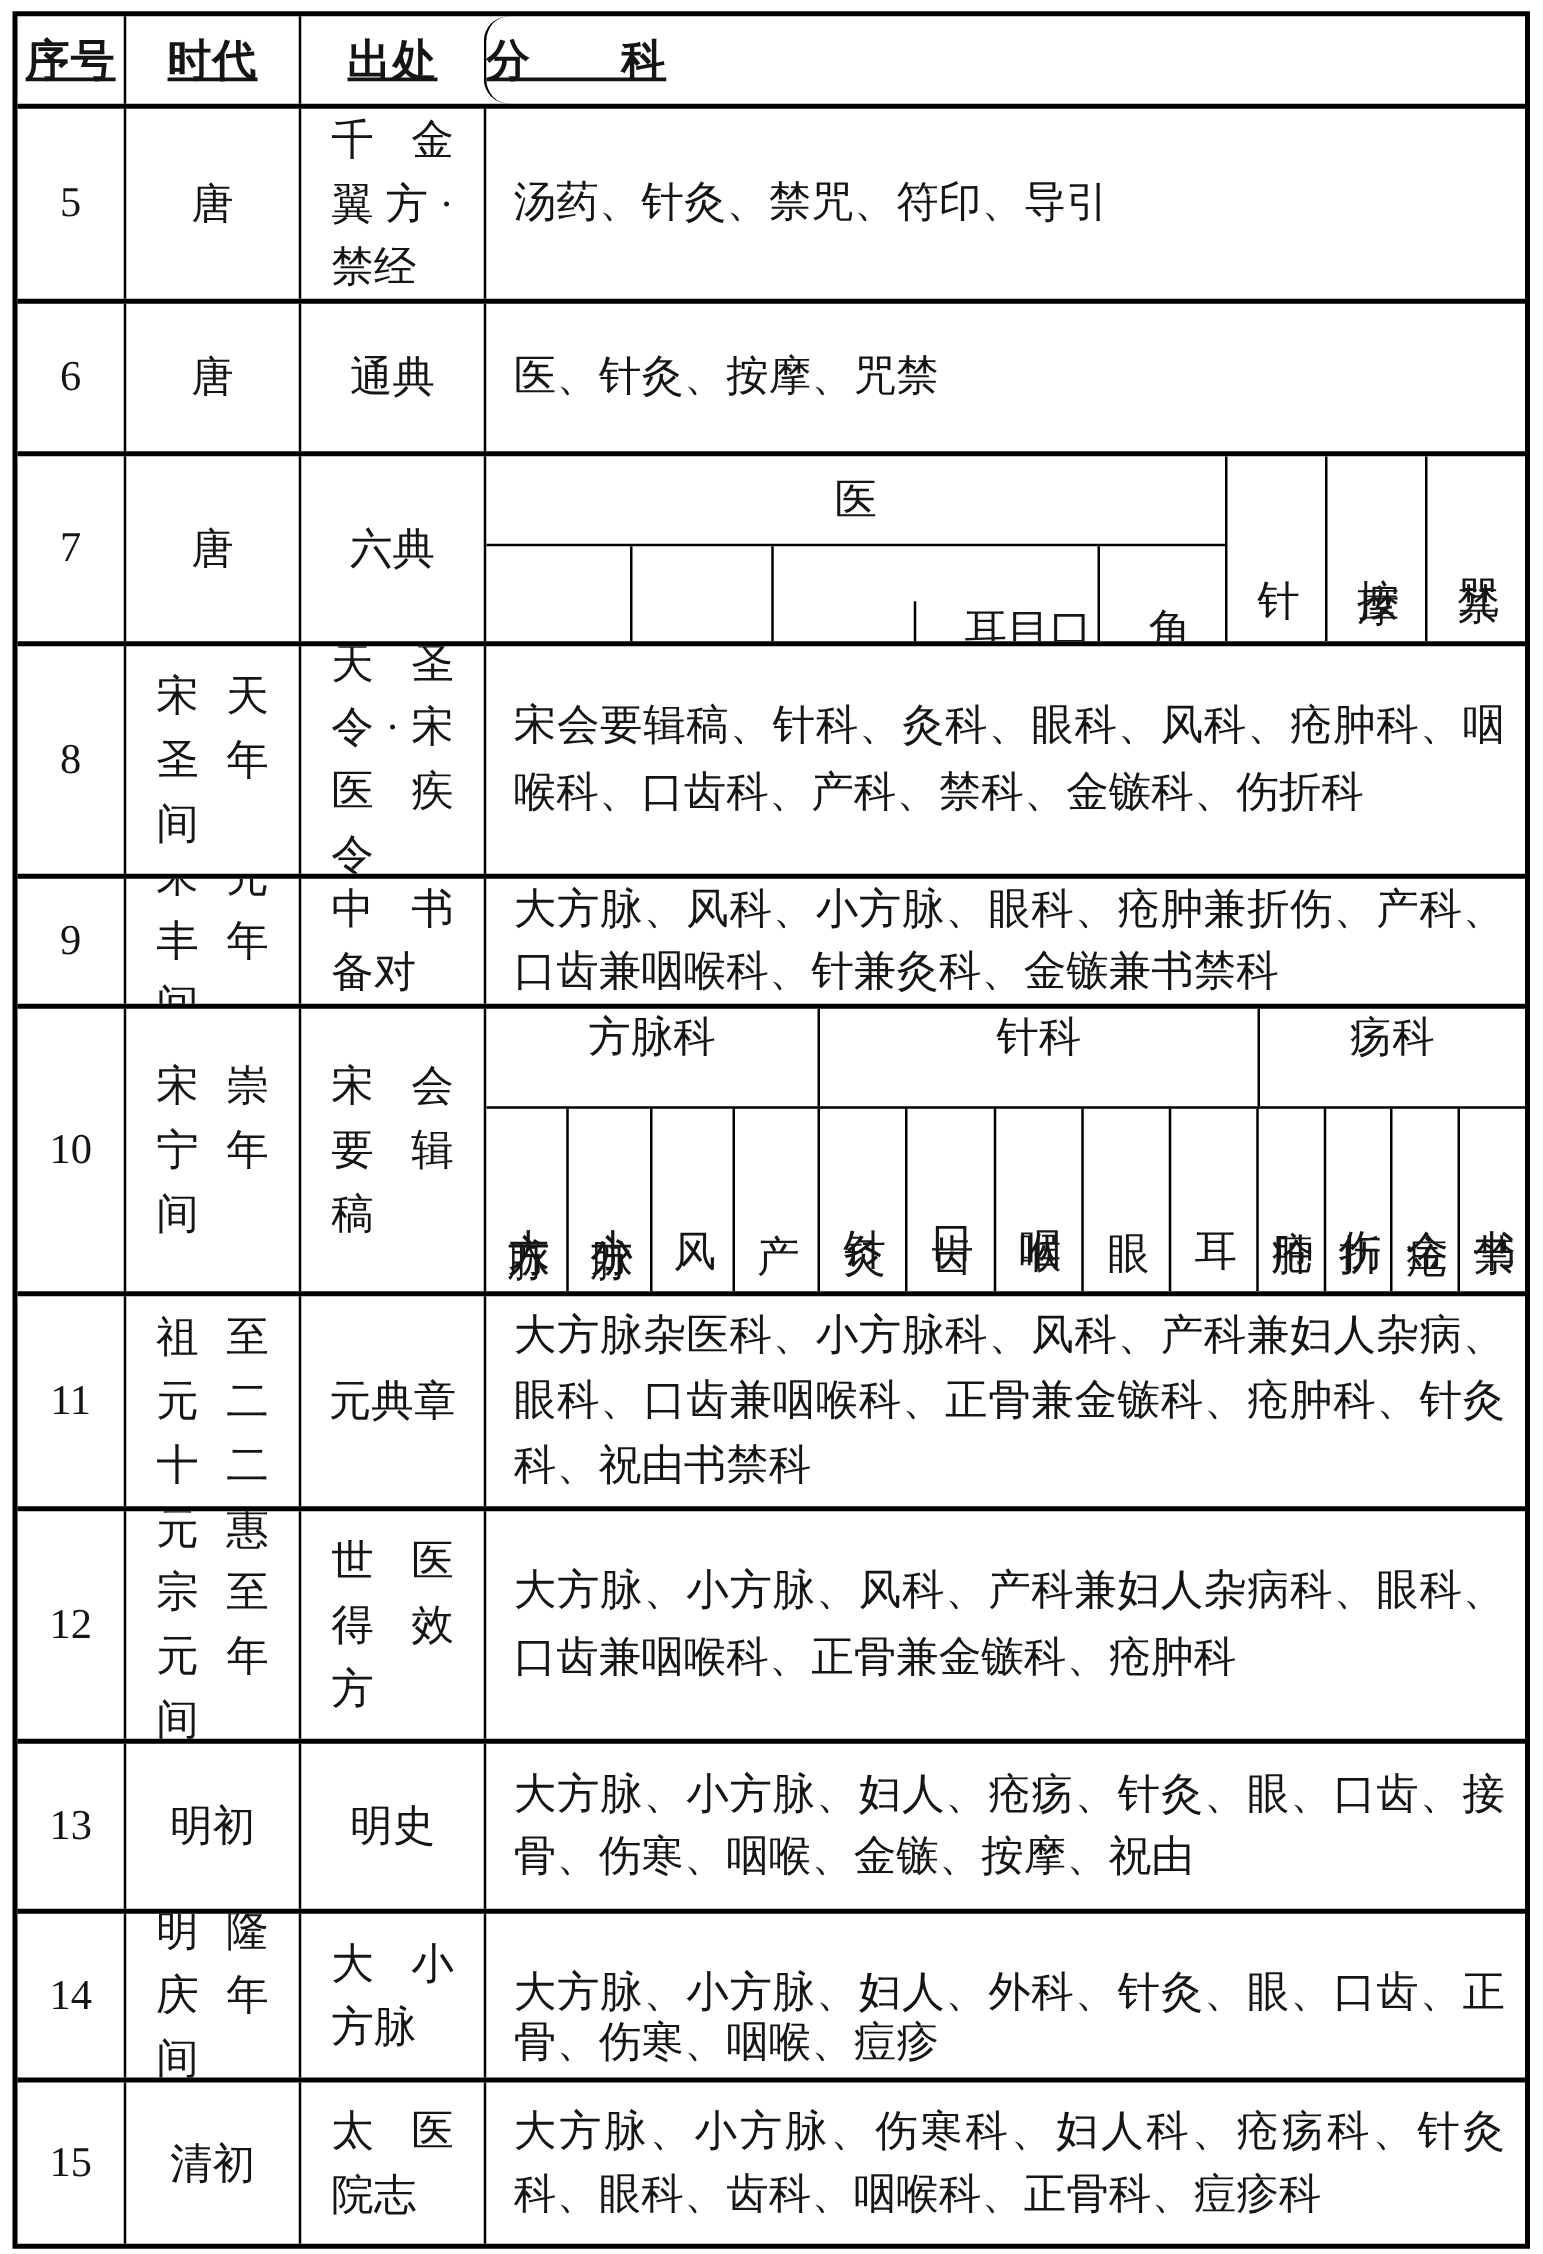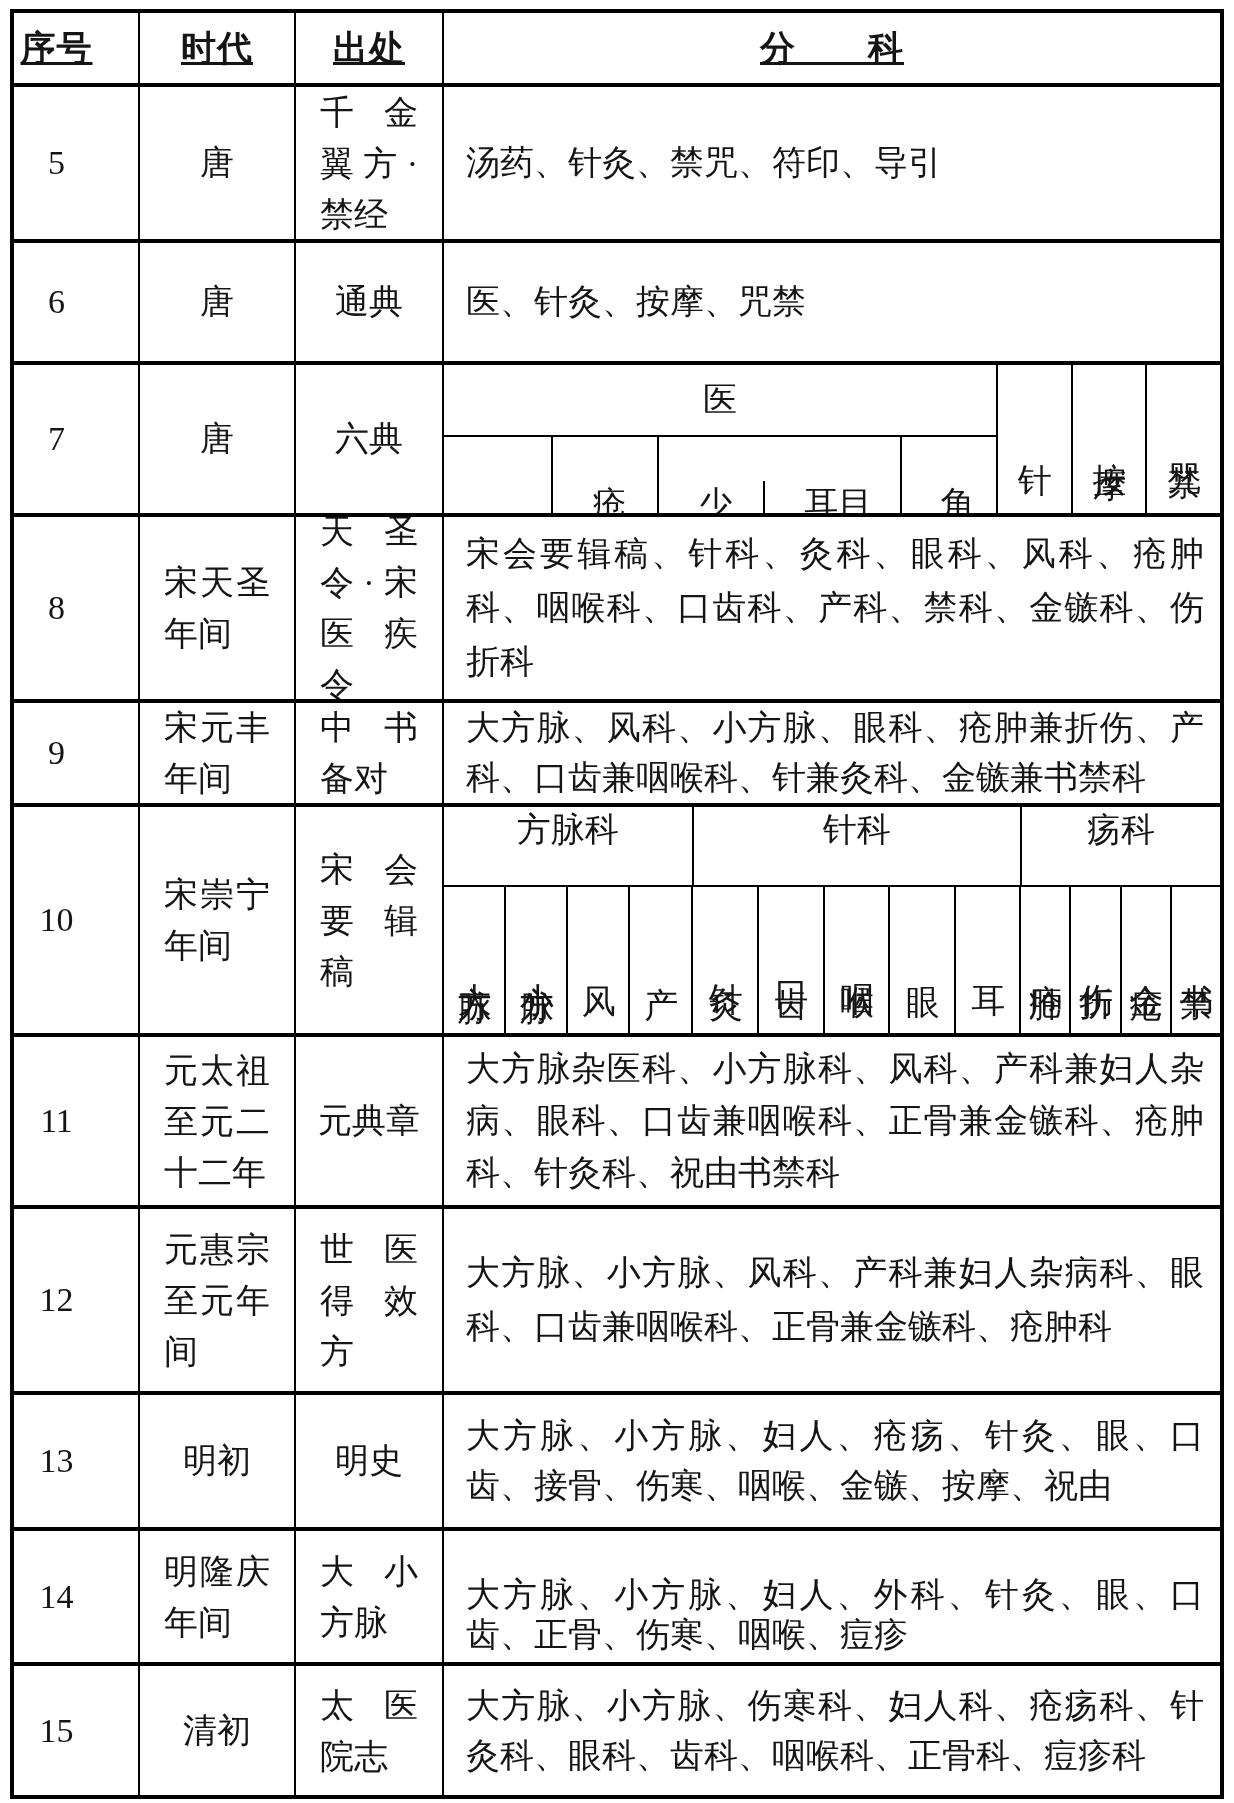--- a/index.html
+++ b/index.html
@@ -16,21 +16,21 @@
   }
   .row{display:flex;border-top:4px solid #000;box-sizing:border-box;flex:none;align-items:stretch;}
   .row:first-child{border-top:none;}
   .cell{
     border-left:2px solid #000;box-sizing:border-box;
     display:flex;align-items:center;justify-content:center;
     overflow:hidden;
   }
   .cell:first-child{border-left:none;}
   .c-no{width:85px;flex:none;font-size:33px;}
-  .c-era{width:156px;flex:none;margin-left:39px;}
+  .c-era{width:140px;flex:none;}
   .c-src{width:148px;flex:none;}
   .c-div{flex:1;justify-content:flex-start;}
   .c-div.nest{padding:0;align-items:stretch;justify-content:stretch;}
 
   .hdr-txt{font-weight:bold;font-size:35px;letter-spacing:1px;}
   .ctxt{font-size:34px;}
   .wrapj{
     display:block;width:100%;box-sizing:border-box;
     padding:0 24px;text-align:justify;text-align-last:left;
     font-size:34px;line-height:51px;
@@ -100,21 +100,21 @@
     <div class="row r-hdr">
       <div class="cell c-no">
           <span class="hdr-txt">序号</span>
         </div>
       <div class="cell c-era">
           <span class="hdr-txt">时代</span>
         </div>
       <div class="cell c-src">
           <span class="hdr-txt">出处</span>
         </div>
-      <div class="cell c-div" style="justify-content:center;">
+      <div class="cell c-div" style="justify-content:flex-start;border-radius:20px;">
           <span class="hdr-txt">分　　科</span>
         </div>
     </div>
 
     <div class="row r-5">
       <div class="cell c-no">
           <span class="ctxt">5</span>
         </div>
       <div class="cell c-era">
           <span class="ctxt">唐</span>

